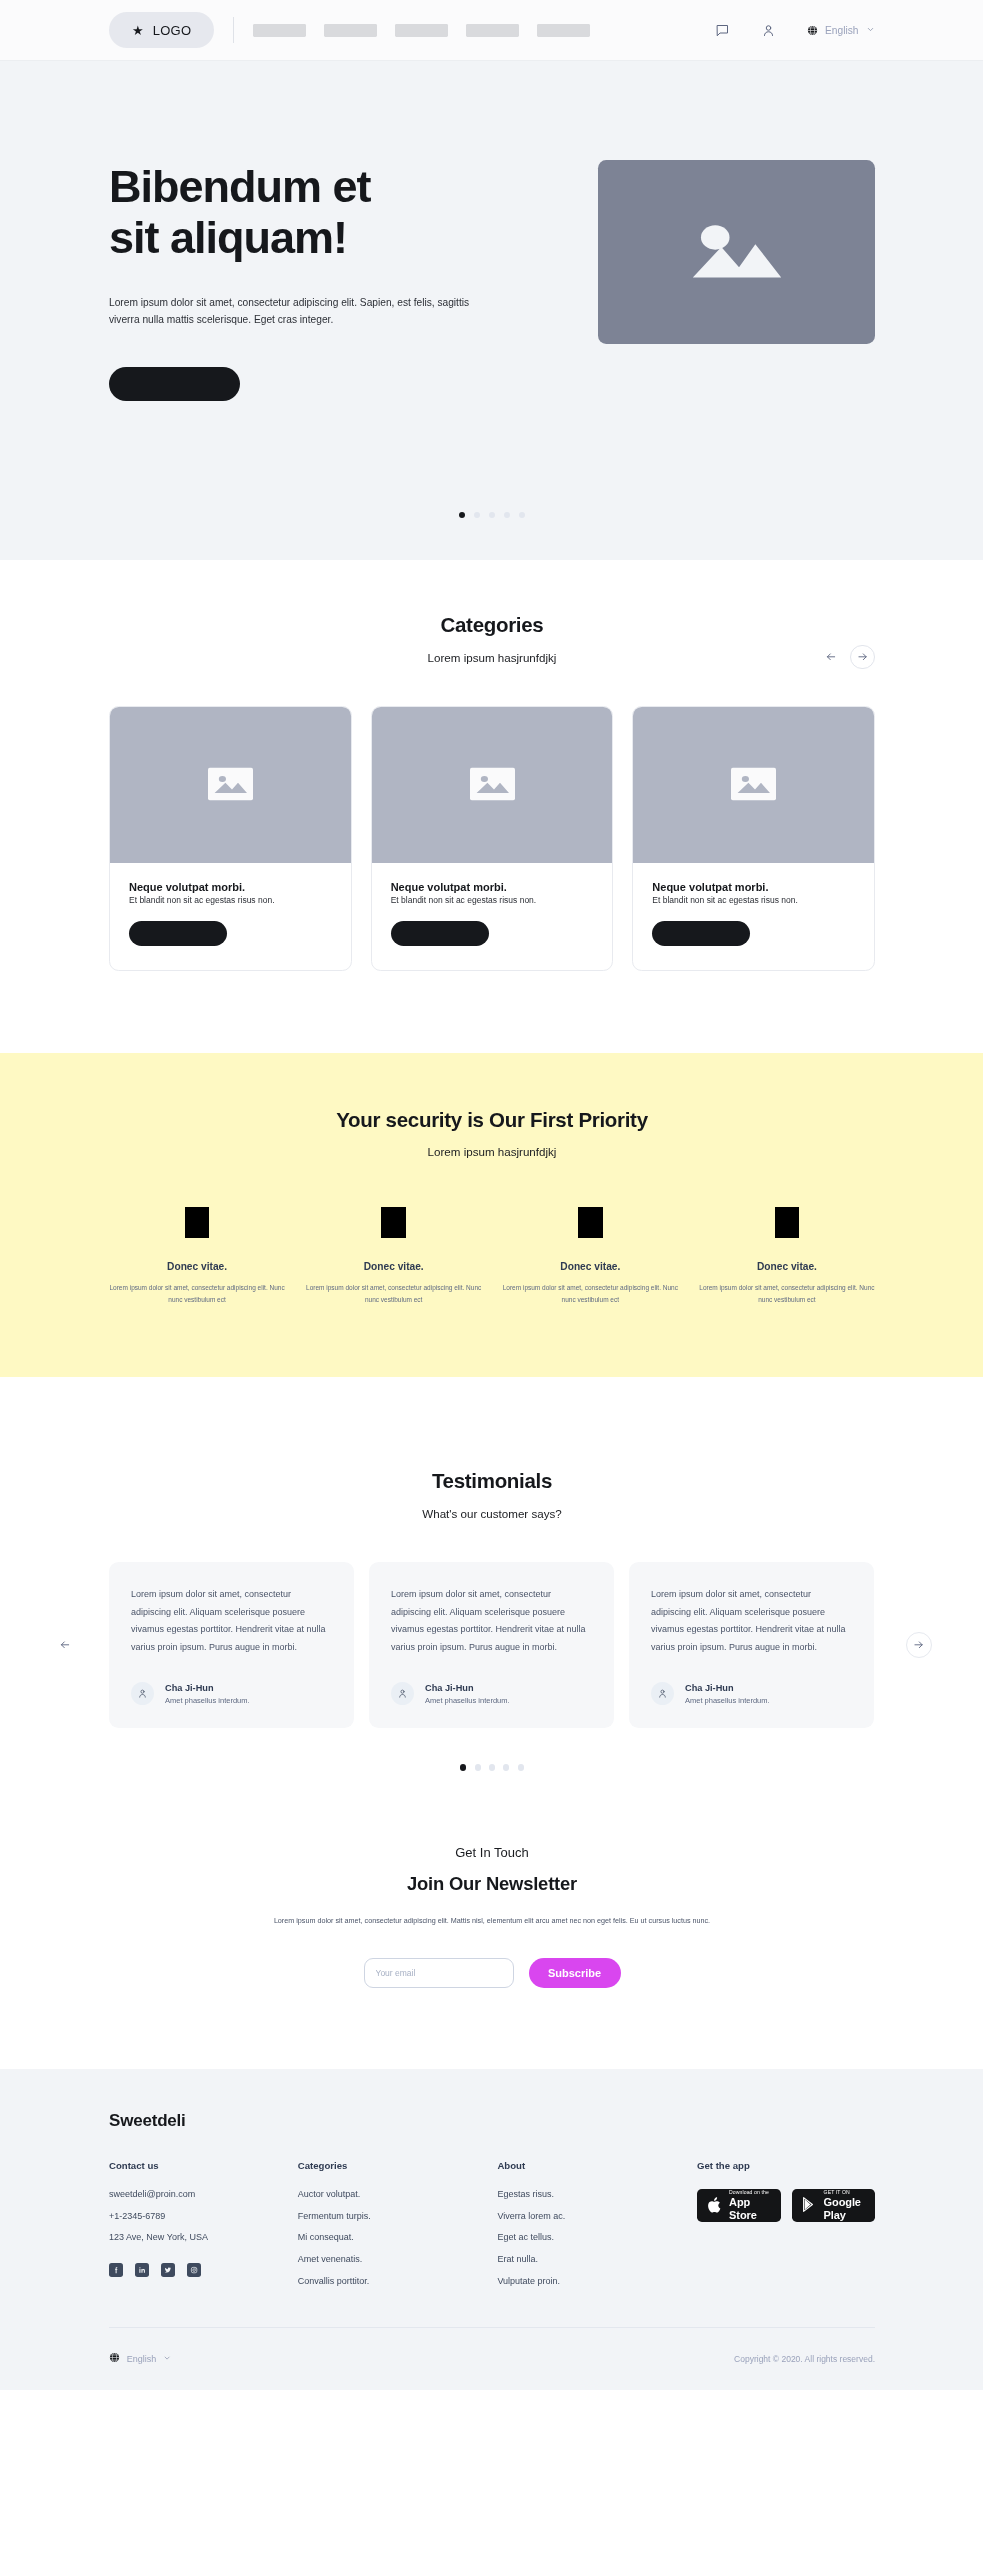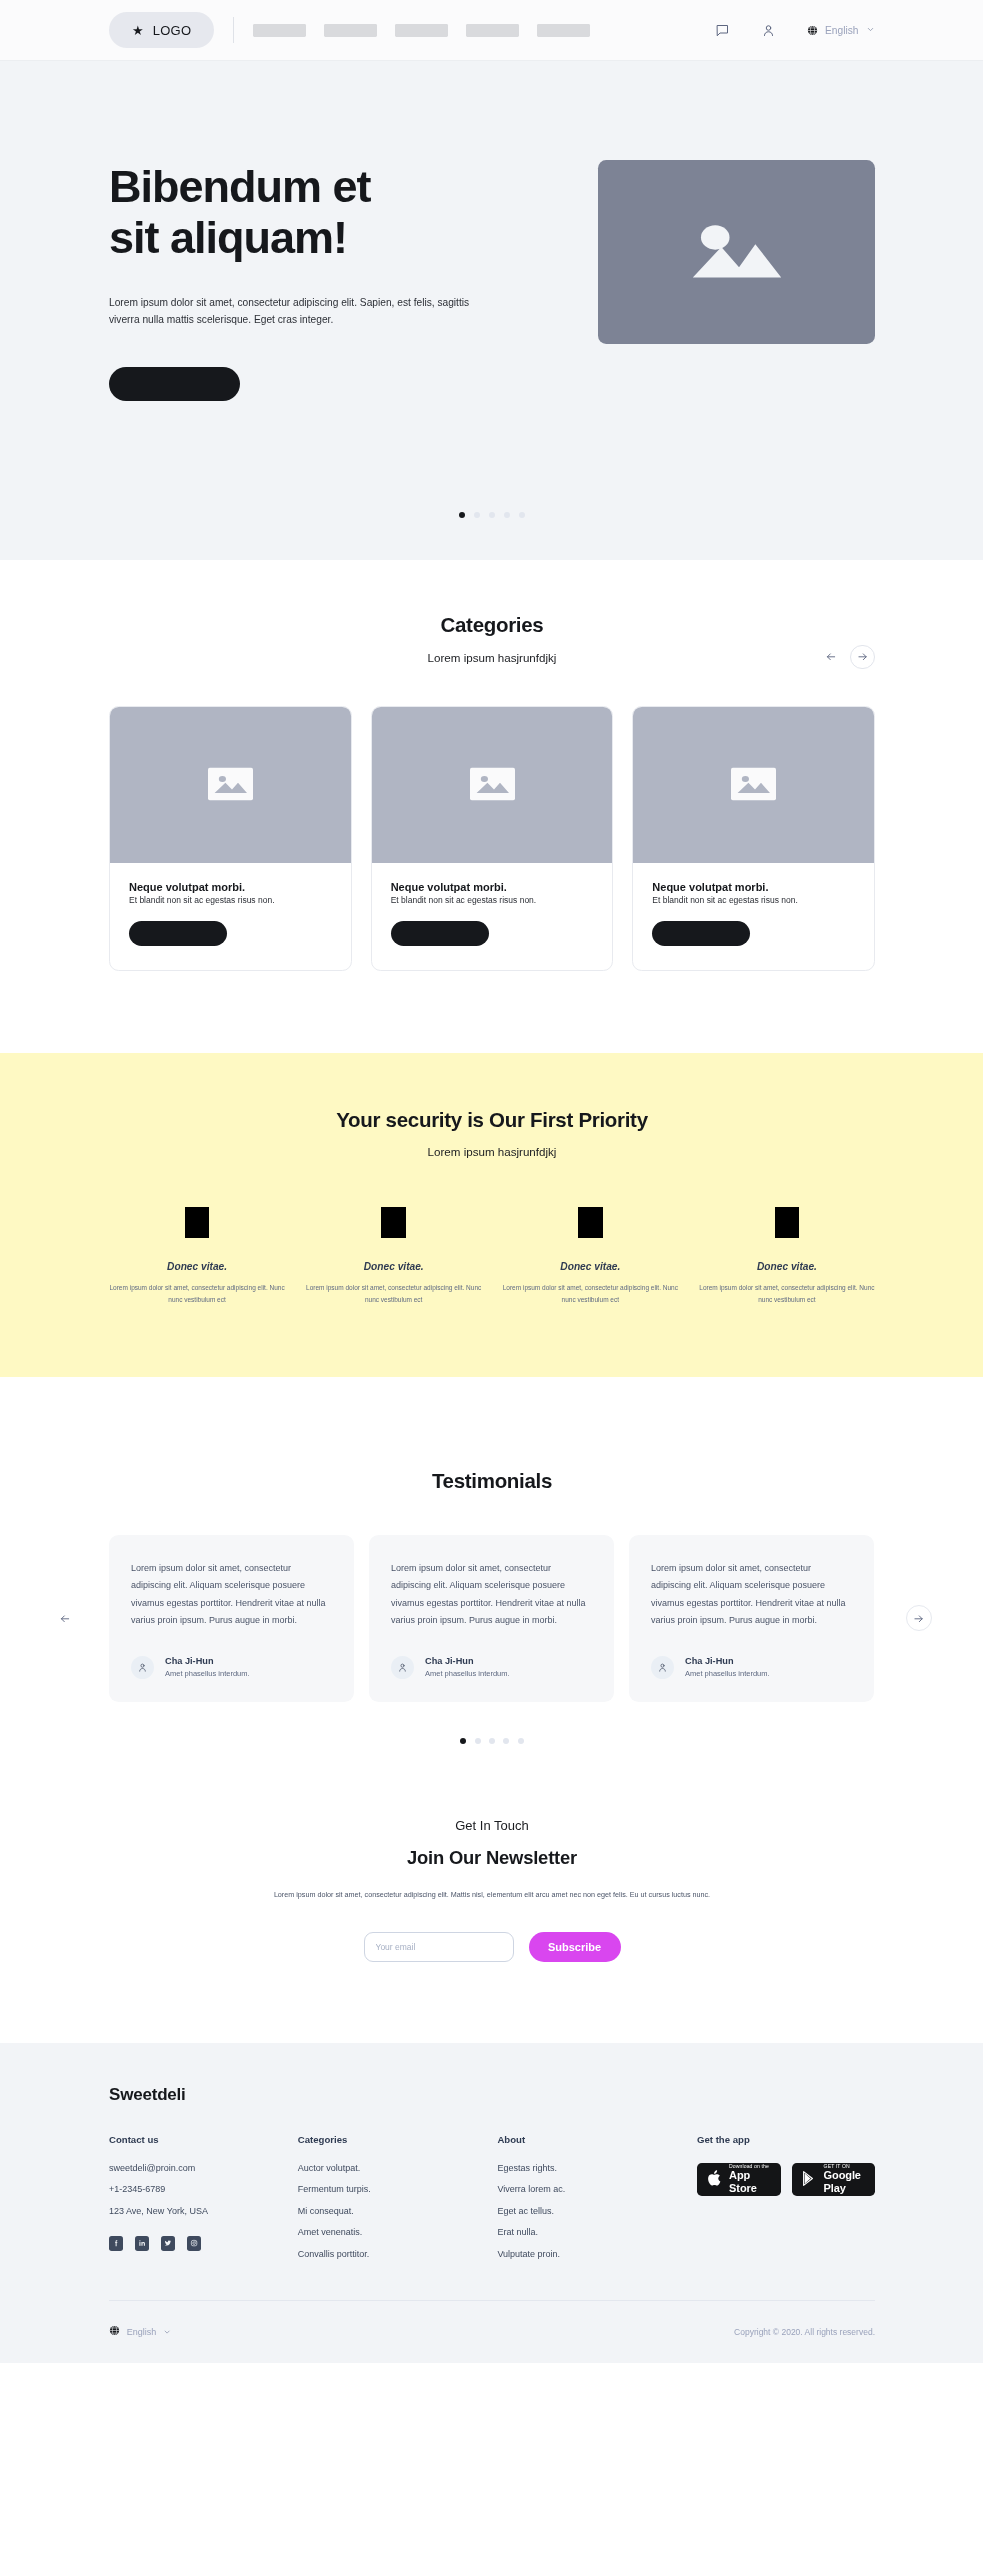--- a/index.html
+++ b/index.html
@@ -111,21 +111,21 @@
   .cat-body { padding: 18px 19px 22px 19px; }
   .cat-title { font-size: 11px; font-weight: 700; color: #16181c; }
   .cat-desc { font-size: 8.5px; color: #2b2e35; margin-top: 2px; }
   .cat-btn { margin-top: 16.4px; background: #16181c; border: none; border-radius: 15px; width: 98px; height: 24.6px; cursor: pointer; }
 
   
   .security { background: #fef9c3; padding: 55px 109px 71px 109px; }
   .sec-grid { display: flex; gap: 20.5px; margin-top: 49px; }
   .sec-item { width: 181px; text-align: center; }
   .sec-icon { width: 24.6px; height: 31px; background: #000; margin: 0 auto; }
-  .sec-item-title { font-size: 10.2px; font-weight: 700; color: #2f3b52; margin-top: 23px; font-style: italic; }
+  .sec-item-title { font-size: 10.2px; font-weight: 700; color: #2f3b52; margin-top: 23px; }
   .sec-item-desc { font-size: 6.5px; line-height: 1.85; color: #5a6party; color: #5f6a82; margin-top: 9.6px; }
 
   
   .testimonials { background: #ffffff; padding: 92px 0 0 0; position: relative; }
   .t-wrap { padding: 0 109px; position: relative; }
   .t-grid { display: flex; gap: 15px; margin-top: 42px; }
   .t-card { width: 245px; background: #f6f7f9; border-radius: 9.6px; padding: 24.6px 22px 23px 22px; }
   .t-text { font-size: 9px; line-height: 1.95; color: #4a5468; }
   .t-person { display: flex; align-items: center; gap: 11px; margin-top: 26px; }
   .t-avatar { width: 23px; height: 23px; border-radius: 50%; background: #eaeff5; display: flex; align-items: center; justify-content: center; color: #4a5468; }
@@ -361,20 +361,21 @@
       <div class="sec-item">
         <div class="sec-icon"></div>
         <div class="sec-item-title">Donec vitae.</div>
         <div class="sec-item-desc">Lorem ipsum dolor sit amet, consectetur adipiscing elit. Nunc nunc vestibulum ect</div>
       </div>
     </div>
   </div>
 
   <div class="testimonials">
     <div class="sec-title">Testimonials</div>
+    <div class="sec-sub">What's our customer says?</div>
     <div class="t-wrap">
       <span class="t-arrow-l">
         <svg width="11.6" height="11.6" viewBox="0 0 24 24" fill="none" stroke="currentColor" stroke-width="1.9" stroke-linecap="round" stroke-linejoin="round">
             <line x1="20" y1="12" x2="5" y2="12"></line>
             <polyline points="11 6 5 12 11 18"></polyline>
           </svg>
       </span>
       <span class="t-arrow-r">
         <svg width="11.6" height="11.6" viewBox="0 0 24 24" fill="none" stroke="currentColor" stroke-width="1.9" stroke-linecap="round" stroke-linejoin="round">
             <line x1="4" y1="12" x2="19" y2="12"></line>
@@ -494,21 +495,21 @@
           <span class="fcol-link">Fermentum turpis.</span>
           <span class="fcol-link">Mi consequat.</span>
           <span class="fcol-link">Amet venenatis.</span>
           <span class="fcol-link">Convallis porttitor.</span>
         </div>
       </div>
 
       <div class="fcol">
         <div class="fcol-head">About</div>
         <div class="fcol-list">
-          <span class="fcol-link">Egestas rights.</span>
+          <span class="fcol-link">Egestas risus.</span>
           <span class="fcol-link">Viverra lorem ac.</span>
           <span class="fcol-link">Eget ac tellus.</span>
           <span class="fcol-link">Erat nulla.</span>
           <span class="fcol-link">Vulputate proin.</span>
         </div>
       </div>
 
       <div class="fcol-app">
         <div class="fcol-head">Get the app</div>
         <div class="store-badges">

